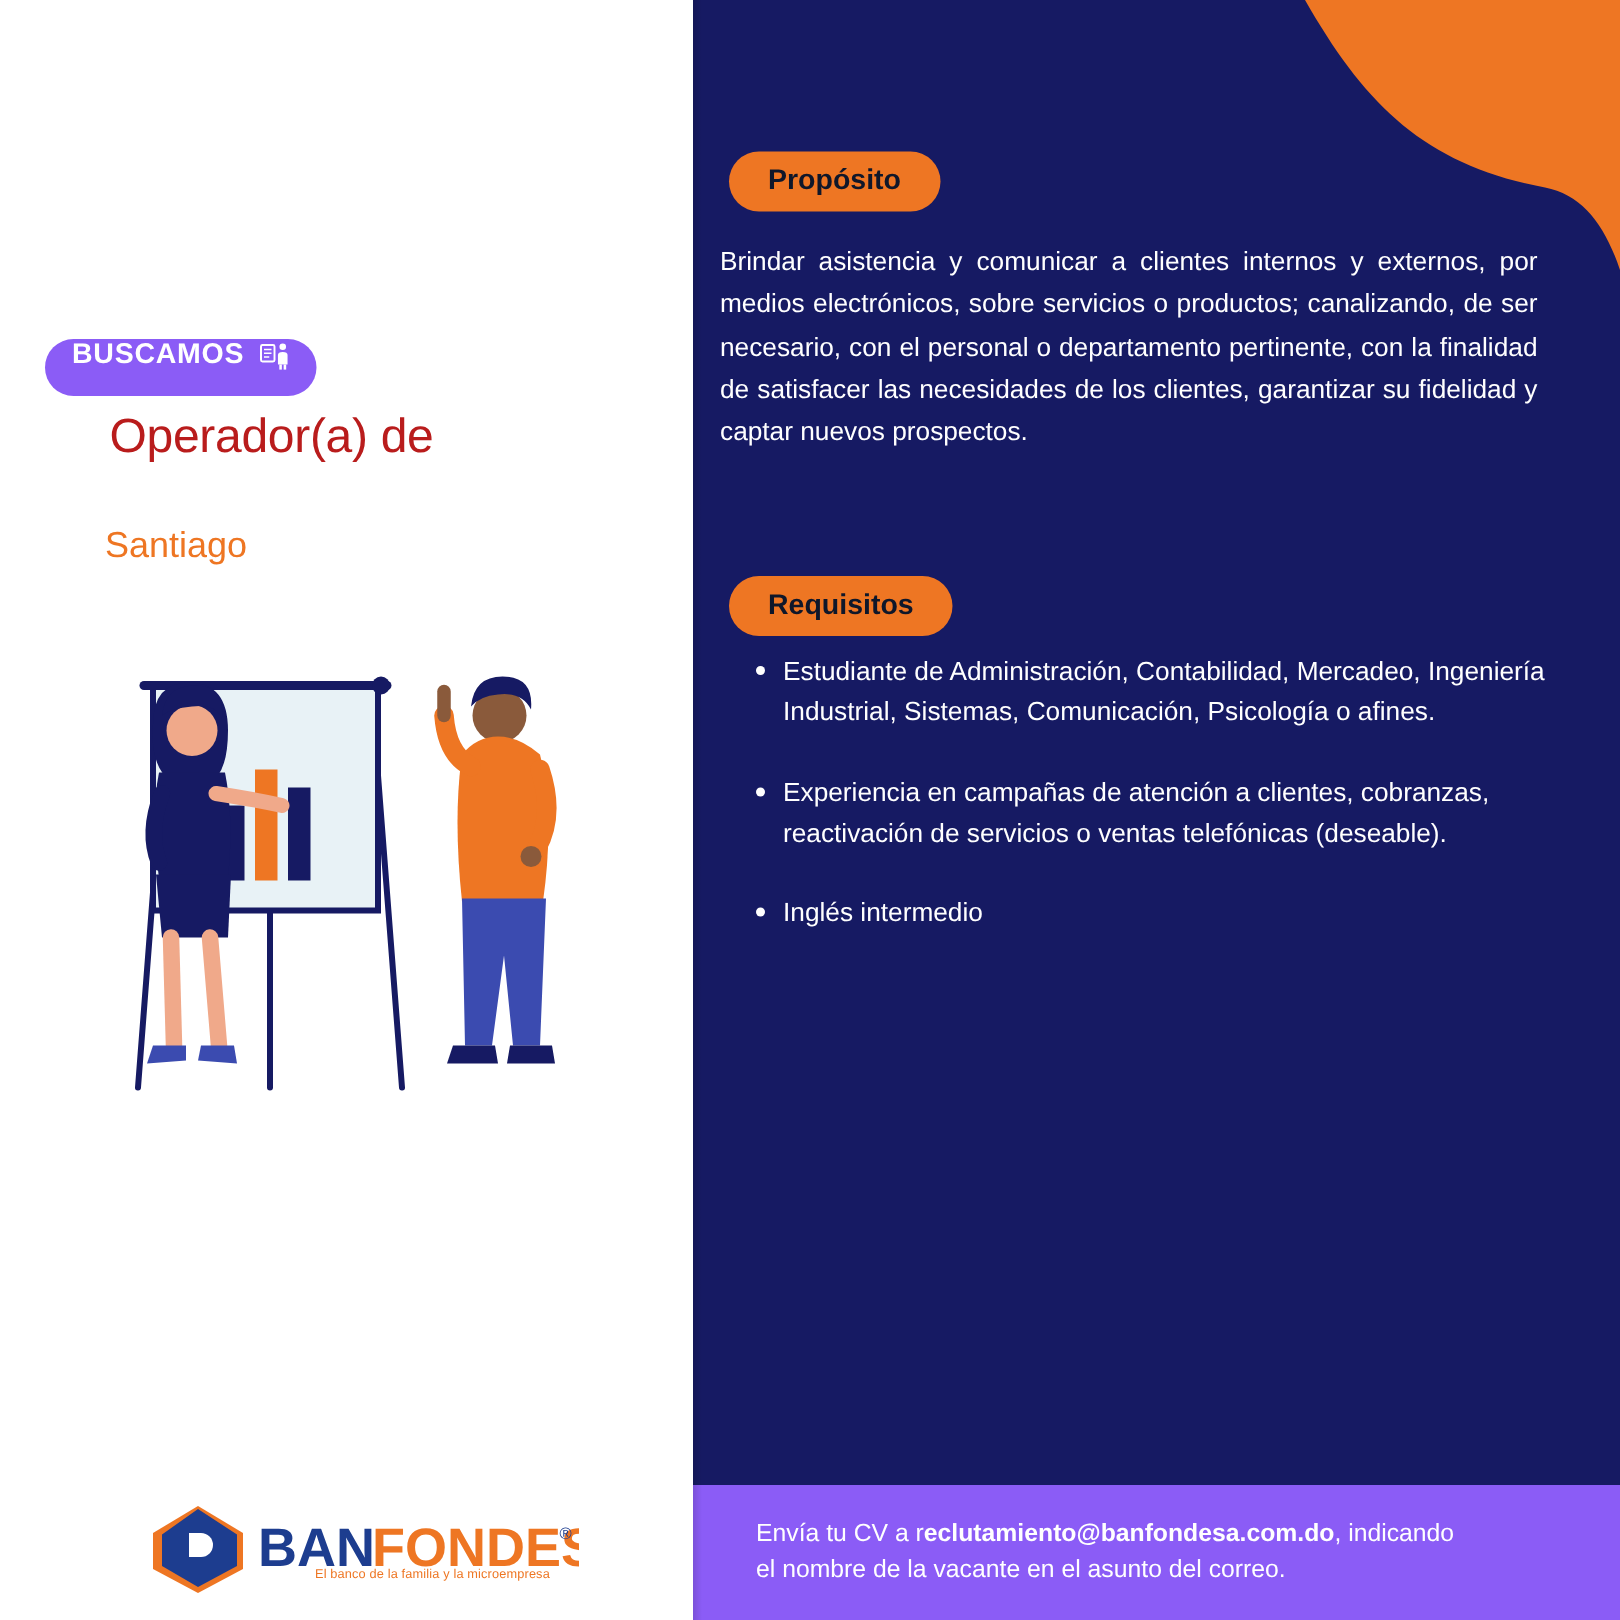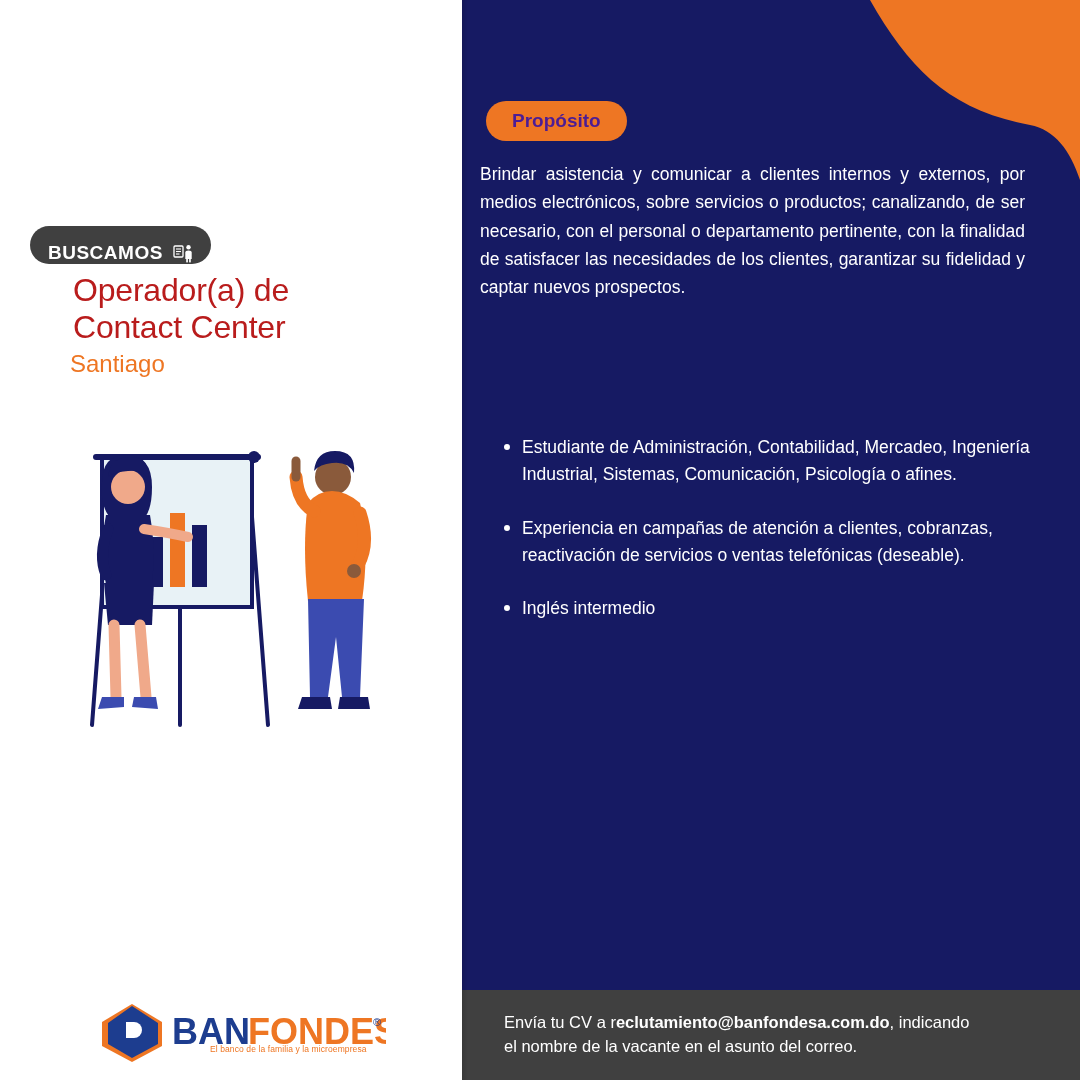--- a/index.html
+++ b/index.html
@@ -26,24 +26,24 @@
     position: absolute;
     left: 0; top: 0;
     width: 462px; height: 1080px;
     background: #ffffff;
   }
 
   .badge-buscamos {
     position: absolute;
     left: 30px; top: 226px;
     height: 38px;
-    background: #404040;
+    background: #8b5cf6;
     border-radius: 19px;
     display: flex;
-    align-items: flex-end;
+    align-items: flex-start;
     padding: 0 16px 0 18px;
     gap: 10px;
   }
   .badge-buscamos .badge-text {
     color: #ffffff;
     font-size: 19px;
     font-weight: bold;
     letter-spacing: 0.5px;
   }
   .badge-buscamos .badge-icon {
@@ -111,21 +111,21 @@
   .orange-corner {
     position: absolute;
     right: 0; top: 0;
     width: 330px; height: 200px;
     overflow: hidden;
   }
   .footer-bar {
     position: absolute;
     left: 0; bottom: 0;
     width: 618px; height: 90px;
-    background: #404040;
+    background: #8b5cf6;
     display: flex;
     align-items: center;
   }
   .footer-text {
     color: #ffffff;
     font-size: 16.5px;
     line-height: 1.45;
     padding: 0 36px 0 42px;
   }
   .footer-text .bold {
@@ -136,21 +136,21 @@
     position: absolute;
     height: 40px;
     background: #ee7623;
     border-radius: 20px;
     display: flex;
     align-items: center;
     justify-content: center;
     padding: 0 26px;
   }
   .section-pill span {
-    color: #4c1d95;
+    color: #0f172a;
     font-size: 19px;
     font-weight: bold;
   }
 
   #pill-proposito { left: 24px; top: 101px; }
   #pill-requisitos { left: 24px; top: 384px; }
 
   .proposito-text {
     position: absolute;
     left: 18px; top: 160px;
@@ -211,21 +211,20 @@
           <circle cx="15.5" cy="4.2" r="2.2" fill="#ffffff"></circle>
           <path d="M12.3 16 L12.3 9.6 Q12.3 7.6 15.5 7.6 Q18.7 7.6 18.7 9.6 L18.7 16 Z" fill="#ffffff"></path>
           <rect x="13.2" y="16" width="1.7" height="3.4" fill="#ffffff"></rect>
           <rect x="16.1" y="16" width="1.7" height="3.4" fill="#ffffff"></rect>
         </svg>
       </span>
     </div>
 
     <div class="job-title">
       <div>Operador(a) de</div>
-      <div>Contact Center</div>
     </div>
 
     <div class="job-location">Santiago</div>
 
     <div class="illustration">
       <svg width="360" height="320" viewBox="0 0 360 320">
 
         <line x1="72" y1="40" x2="52" y2="300" stroke="#161a63" stroke-width="4" stroke-linecap="round"></line>
         <line x1="208" y1="40" x2="228" y2="300" stroke="#161a63" stroke-width="4" stroke-linecap="round"></line>
         <line x1="140" y1="170" x2="140" y2="300" stroke="#161a63" stroke-width="4" stroke-linecap="round"></line>
@@ -289,20 +288,23 @@
       <svg width="330" height="200" viewBox="0 0 330 200">
         <path d="M330 0 H120 C160 70 200 110 280 125 C305 130 320 150 330 180 Z" fill="#ee7623"></path>
       </svg>
     </div>
 
     <div class="section-pill" id="pill-proposito">
       <span>Propósito</span>
     </div>
     <div class="proposito-text">Brindar asistencia y comunicar a clientes internos y externos, por medios electrónicos, sobre servicios o productos; canalizando, de ser necesario, con el personal o departamento pertinente, con la finalidad de satisfacer las necesidades de los clientes, garantizar su fidelidad y captar nuevos prospectos.</div>
 
+    <div class="section-pill" id="pill-requisitos">
+      <span>Requisitos</span>
+    </div>
     <ul class="requisitos-list">
       <li>Estudiante de Administración, Contabilidad, Mercadeo, Ingeniería Industrial, Sistemas, Comunicación, Psicología o afines.</li>
       <li>Experiencia en campañas de atención a clientes, cobranzas, reactivación de servicios o ventas telefónicas (deseable).</li>
       <li>Inglés intermedio</li>
     </ul>
 
     <div class="footer-bar">
       <div class="footer-text">
         <span>Envía tu CV a r</span><span class="bold">eclutamiento@banfondesa.com.do</span><span>, indicando</span><br>
         <span>el nombre de la vacante en el asunto del correo.</span>

